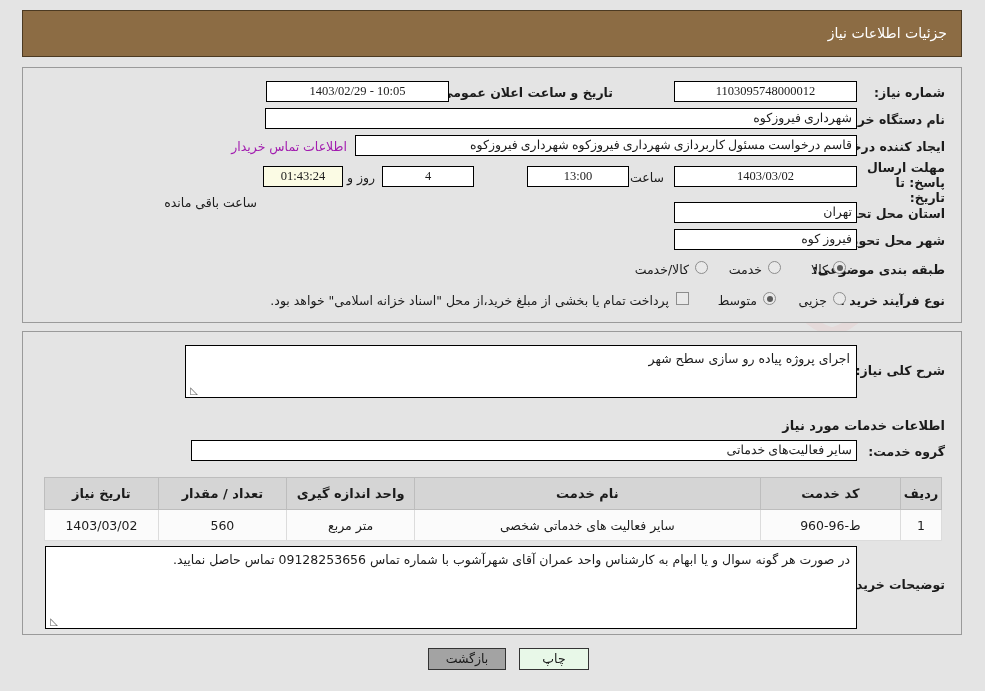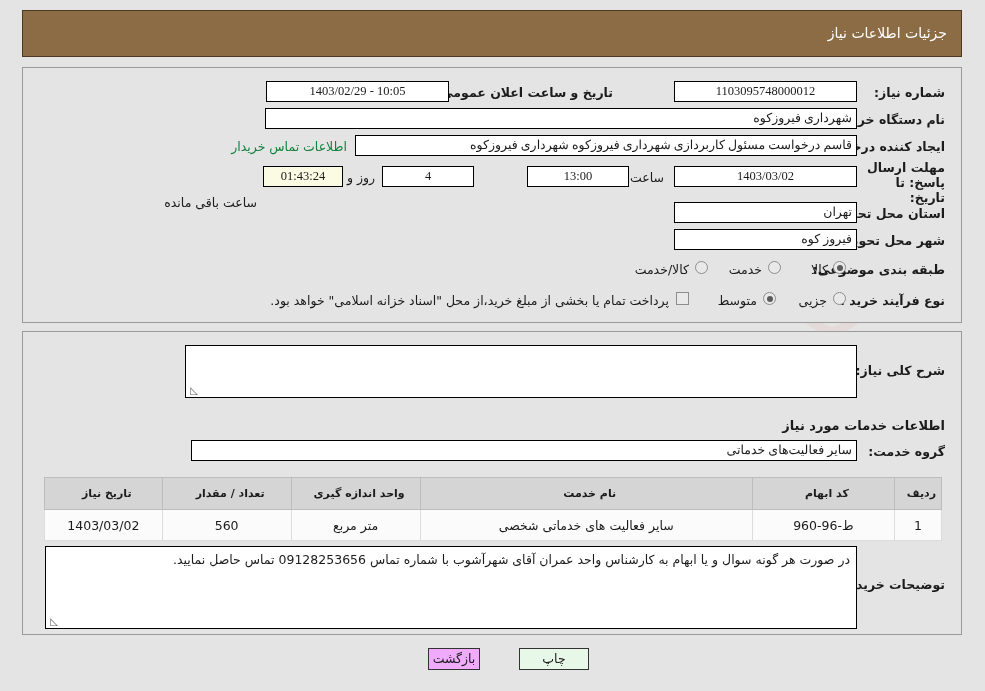--- a/index.html
+++ b/index.html
@@ -103,21 +103,21 @@
   .plain{
     position:absolute;
     font-size:12.5px;
     color:#1b1b1b;
     white-space:nowrap;
     line-height:15px;
   }
   .link{
     position:absolute;
     font-size:12.5px;
-    color:#15803d;
+    color:#a21caf;
     white-space:nowrap;
     cursor:pointer;
     line-height:15px;
   }
 
   
   .radio{
     position:absolute;
     width:13px;height:13px;
     border-radius:50%;
@@ -188,23 +188,22 @@
     font-size:12.5px;
     z-index:3;
     background:#fff;
   }
   #items-table th{
     background:#d5d5d5;
     border:1px solid #bdbdbd;
     color:#1b1b1b;
     font-weight:bold;
     height:29px;
-    font-size:11px;
+    font-size:13px;
     text-align:center;
-    padding-left:8px;
   }
   #items-table td{
     background:#fbfbfb;
     border:1px solid #dcdcdc;
     height:28px;
     text-align:center;
     color:#1b1b1b;
   }
 
   
@@ -214,21 +213,21 @@
     height:22px;
     line-height:20px;
     text-align:center;
     border:1px solid #333;
     font-size:12.5px;
     color:#1b1b1b;
     cursor:pointer;
     z-index:3;
   }
   #btn-print{background:#e8f8e8;left:519px;top:648px;width:70px;}
-  #btn-back{background:#f0abfc;left:428px;top:648px;width:52px;}
+  #btn-back{background:#a3a3a3;left:428px;top:648px;width:78px;}
 </style>
 </head>
 <body>
 
 <div id="watermark">
   <div class="wm-wrap">
     <div class="wm-shield">
       <svg width="92" height="104" viewBox="0 0 92 104" xmlns="http://www.w3.org/2000/svg">
         <path d="M46 4 L86 18 L86 54 C86 78 66 94 46 100 C26 94 6 78 6 54 L6 18 Z" fill="none" stroke="#e8c4c4" stroke-width="9"></path>
         <path d="M26 34 L46 78 L66 34" fill="none" stroke="#e8c4c4" stroke-width="9"></path>
@@ -286,40 +285,41 @@
   <div class="radio on" style="right:185px;top:224px;"></div>
   <div class="radio-lbl" style="right:204px;top:225px;">متوسط</div>
   <div class="chk" style="right:272px;top:224px;"></div>
   <div class="radio-lbl" style="right:292px;top:225px;">پرداخت تمام یا بخشی از مبلغ خرید،از محل "اسناد خزانه اسلامی" خواهد بود.</div>
 </div>
 
 <div class="panel" id="panel-mid">
 
   <div class="lbl bold-lbl" style="right:16px;top:31px;">شرح کلی نیاز:</div>
   <div class="ta" style="right:104px;top:13px;width:672px;height:53px;">
+    <span>اجرای پروژه پیاده رو سازی سطح شهر</span>
     <span class="grip">◺</span>
   </div>
 
   <div class="sect-title" style="right:16px;top:86px;">اطلاعات خدمات مورد نیاز</div>
 
   <div class="lbl bold-lbl" style="right:16px;top:112px;">گروه خدمت:</div>
   <div class="fld rtl-text" style="right:104px;top:108px;width:666px;">سایر فعالیت‌های خدماتی</div>
 
   <div class="lbl bold-lbl" style="right:16px;top:245px;">توضیحات خریدار:</div>
   <div class="ta" style="right:104px;top:214px;width:812px;height:83px;">
     <span>در صورت هر گونه سوال و یا ابهام به کارشناس واحد عمران آقای شهرآشوب با شماره تماس 09128253656 تماس حاصل نمایید.</span>
     <span class="grip">◺</span>
   </div>
 </div>
 
 <table id="items-table">
   <thead>
     <tr>
       <th style="width:38px;">ردیف</th>
-      <th style="width:140px;">کد ابهام</th>
+      <th style="width:140px;">کد خدمت</th>
       <th style="width:352px;">نام خدمت</th>
       <th style="width:128px;">واحد اندازه گیری</th>
       <th style="width:128px;">تعداد / مقدار</th>
       <th style="width:112px;">تاریخ نیاز</th>
     </tr>
   </thead>
   <tbody>
     <tr>
       <td>1</td>
       <td style="direction:ltr;">ط-96-960</td>

